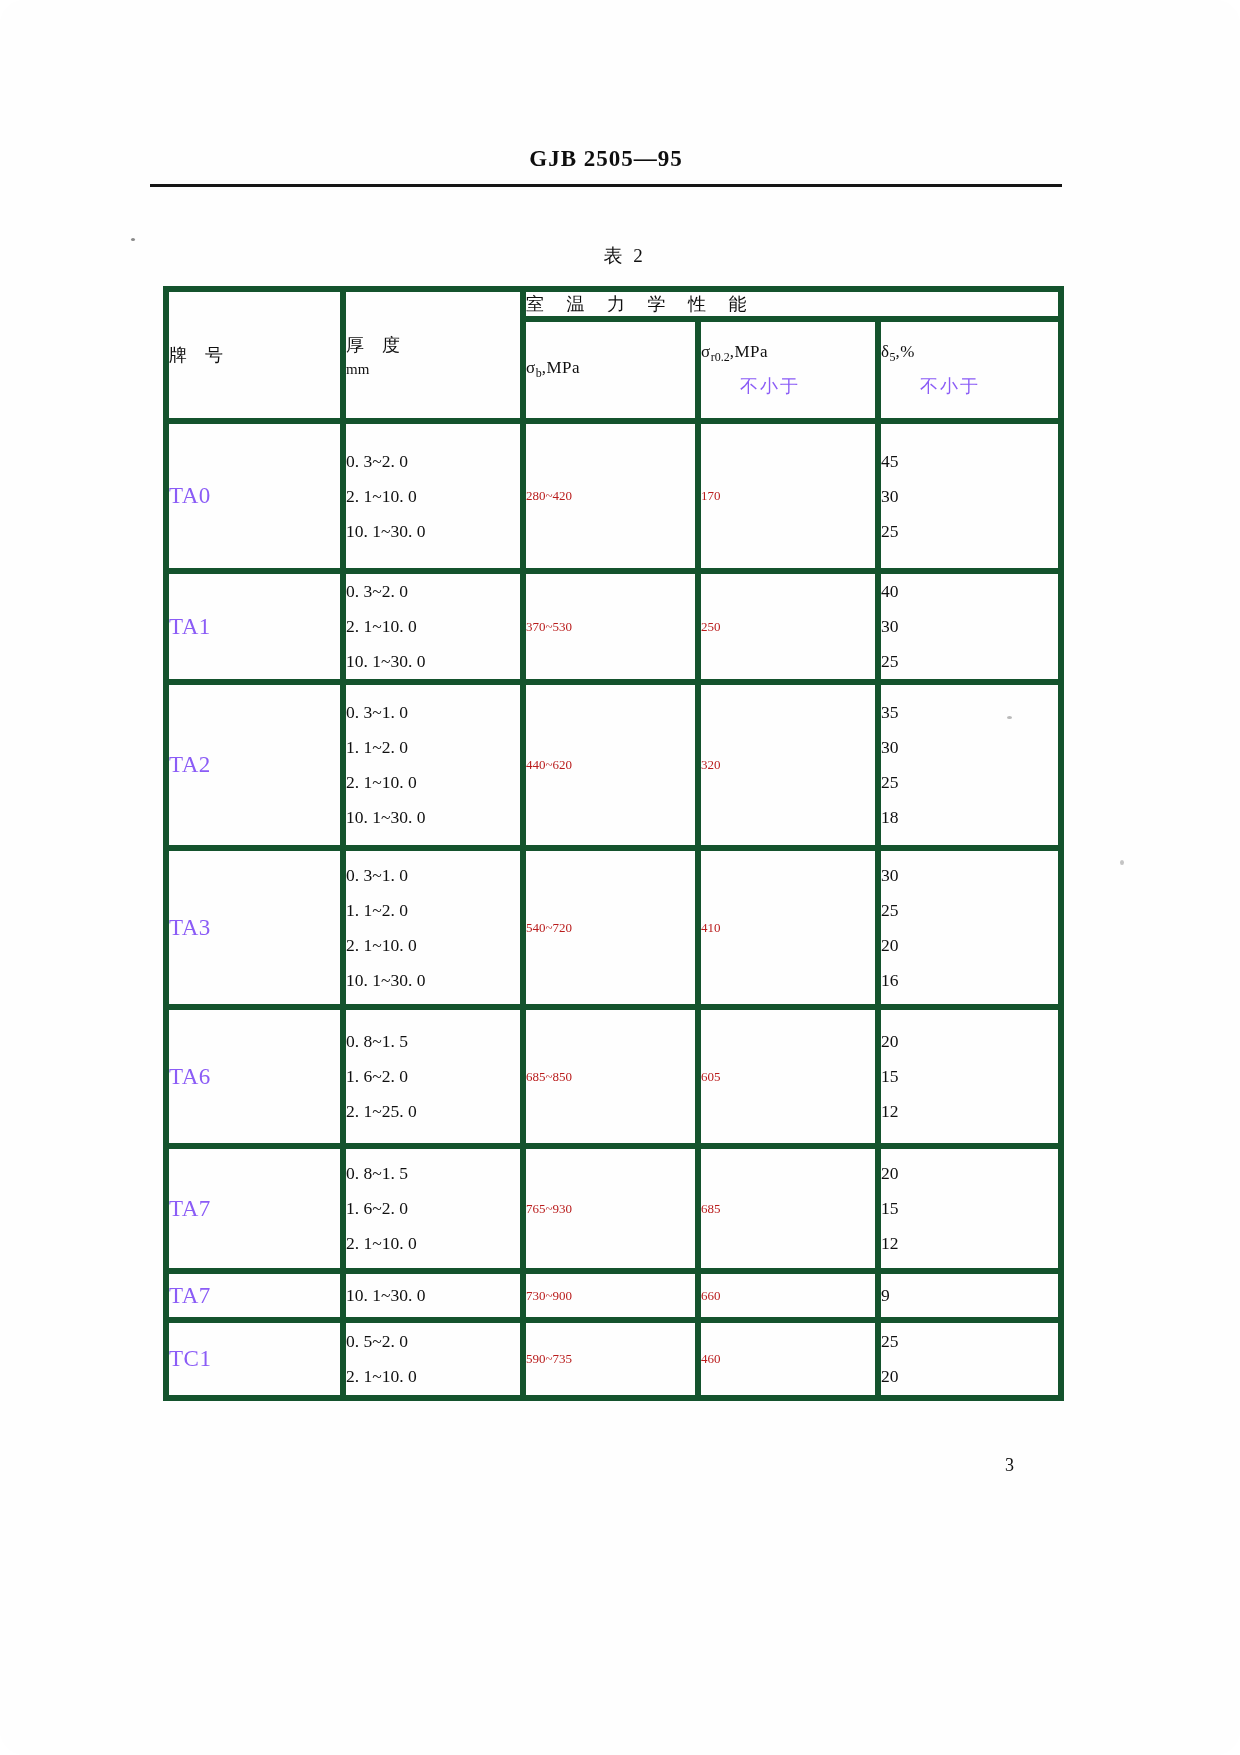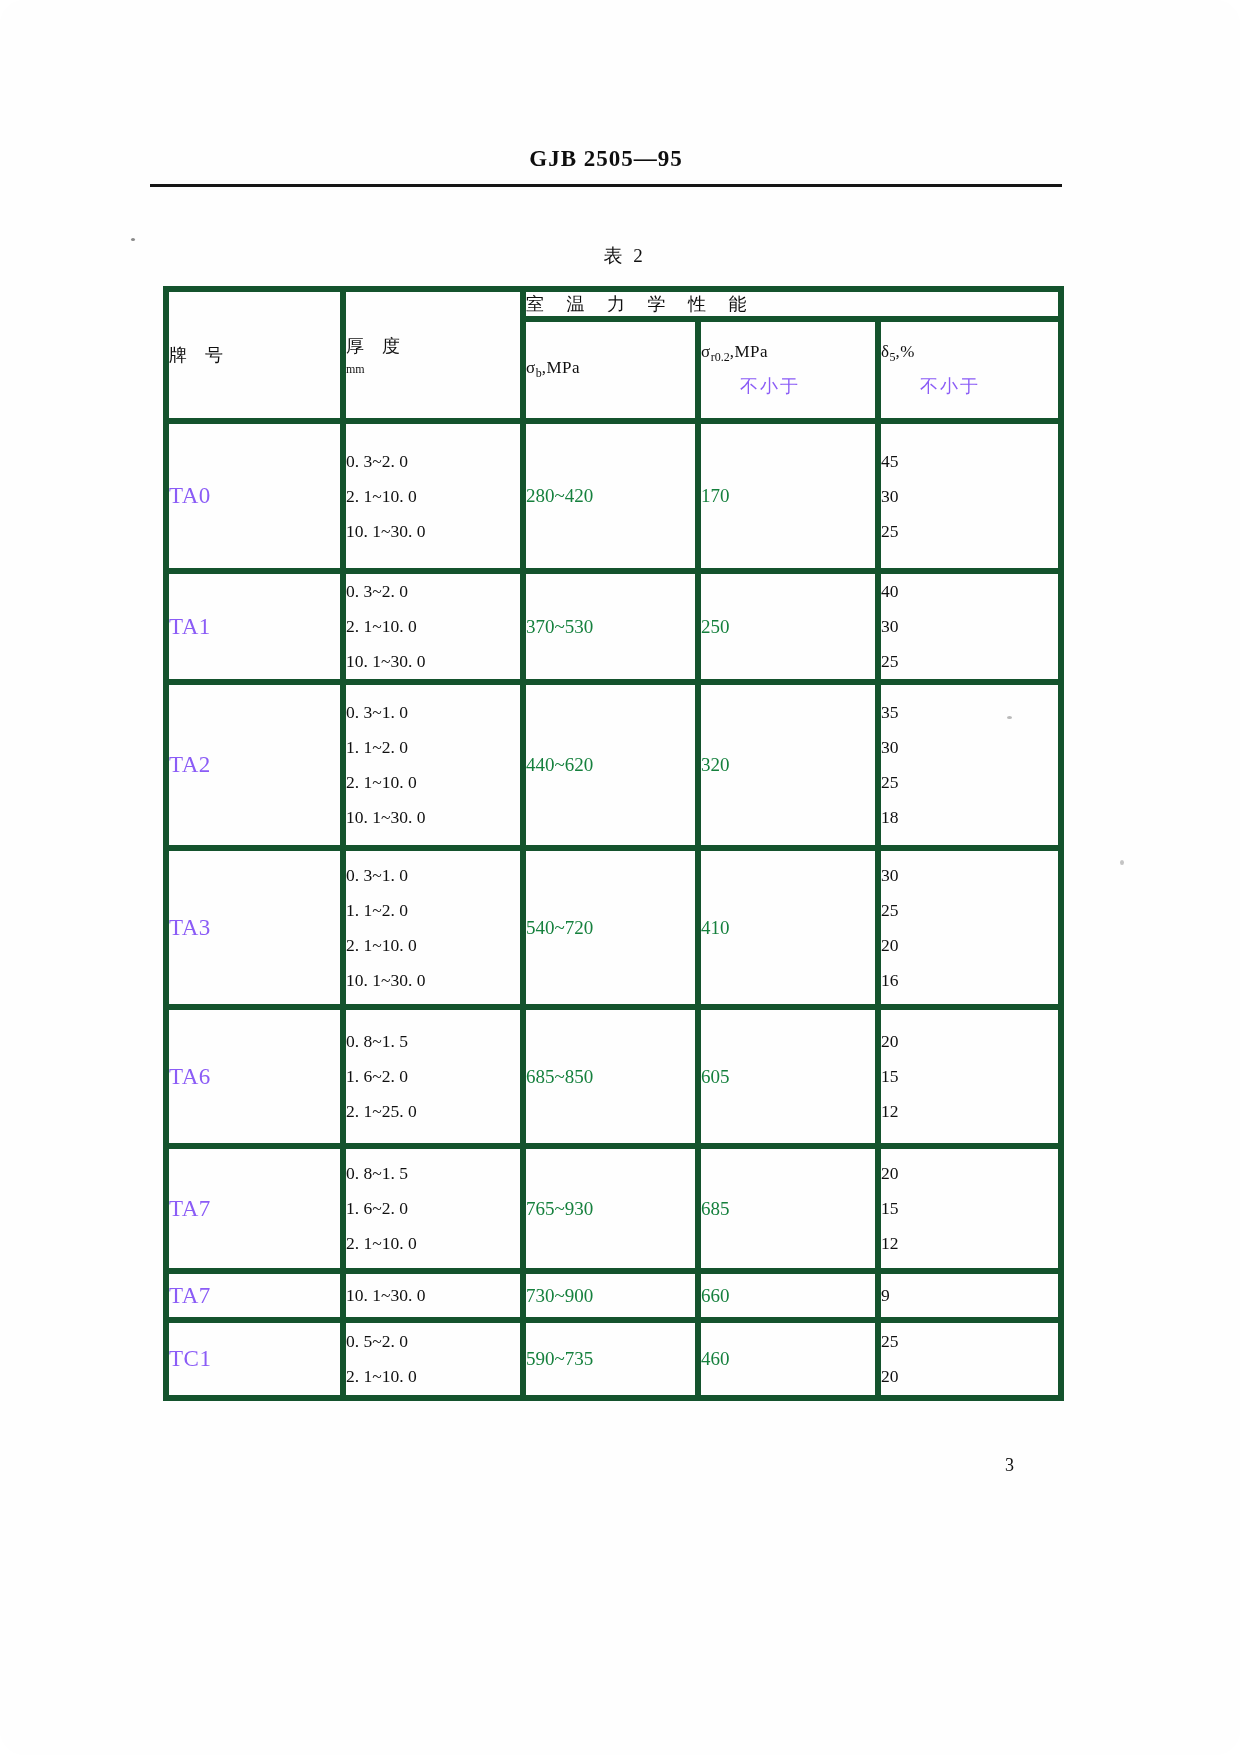--- a/index.html
+++ b/index.html
@@ -95,31 +95,31 @@
     margin-top: 9px;
     color: #8b5cf6;
     padding-left: 39px;
   }
   .c-grade {
     font-size: 23px;
     letter-spacing: 0.5px;
     color: #8b5cf6;
   }
   .c-num {
-    font-size: 19px;
-    color: #15803d;
+    font-size: 13px;
+    color: #b91c1c;
   }
   .c-multi {
     font-size: 17.5px;
     color: #101010;
     white-space: pre-line;
     line-height: 35px;
   }
   .thickness-unit {
-    font-size: 12px;
+    font-size: 15px;
     margin-top: 4px;
   }
   .page-number {
     position: absolute;
     left: 1005px;
     top: 1455px;
     font-size: 18px;
     color: #101010;
   }
   .speck {

